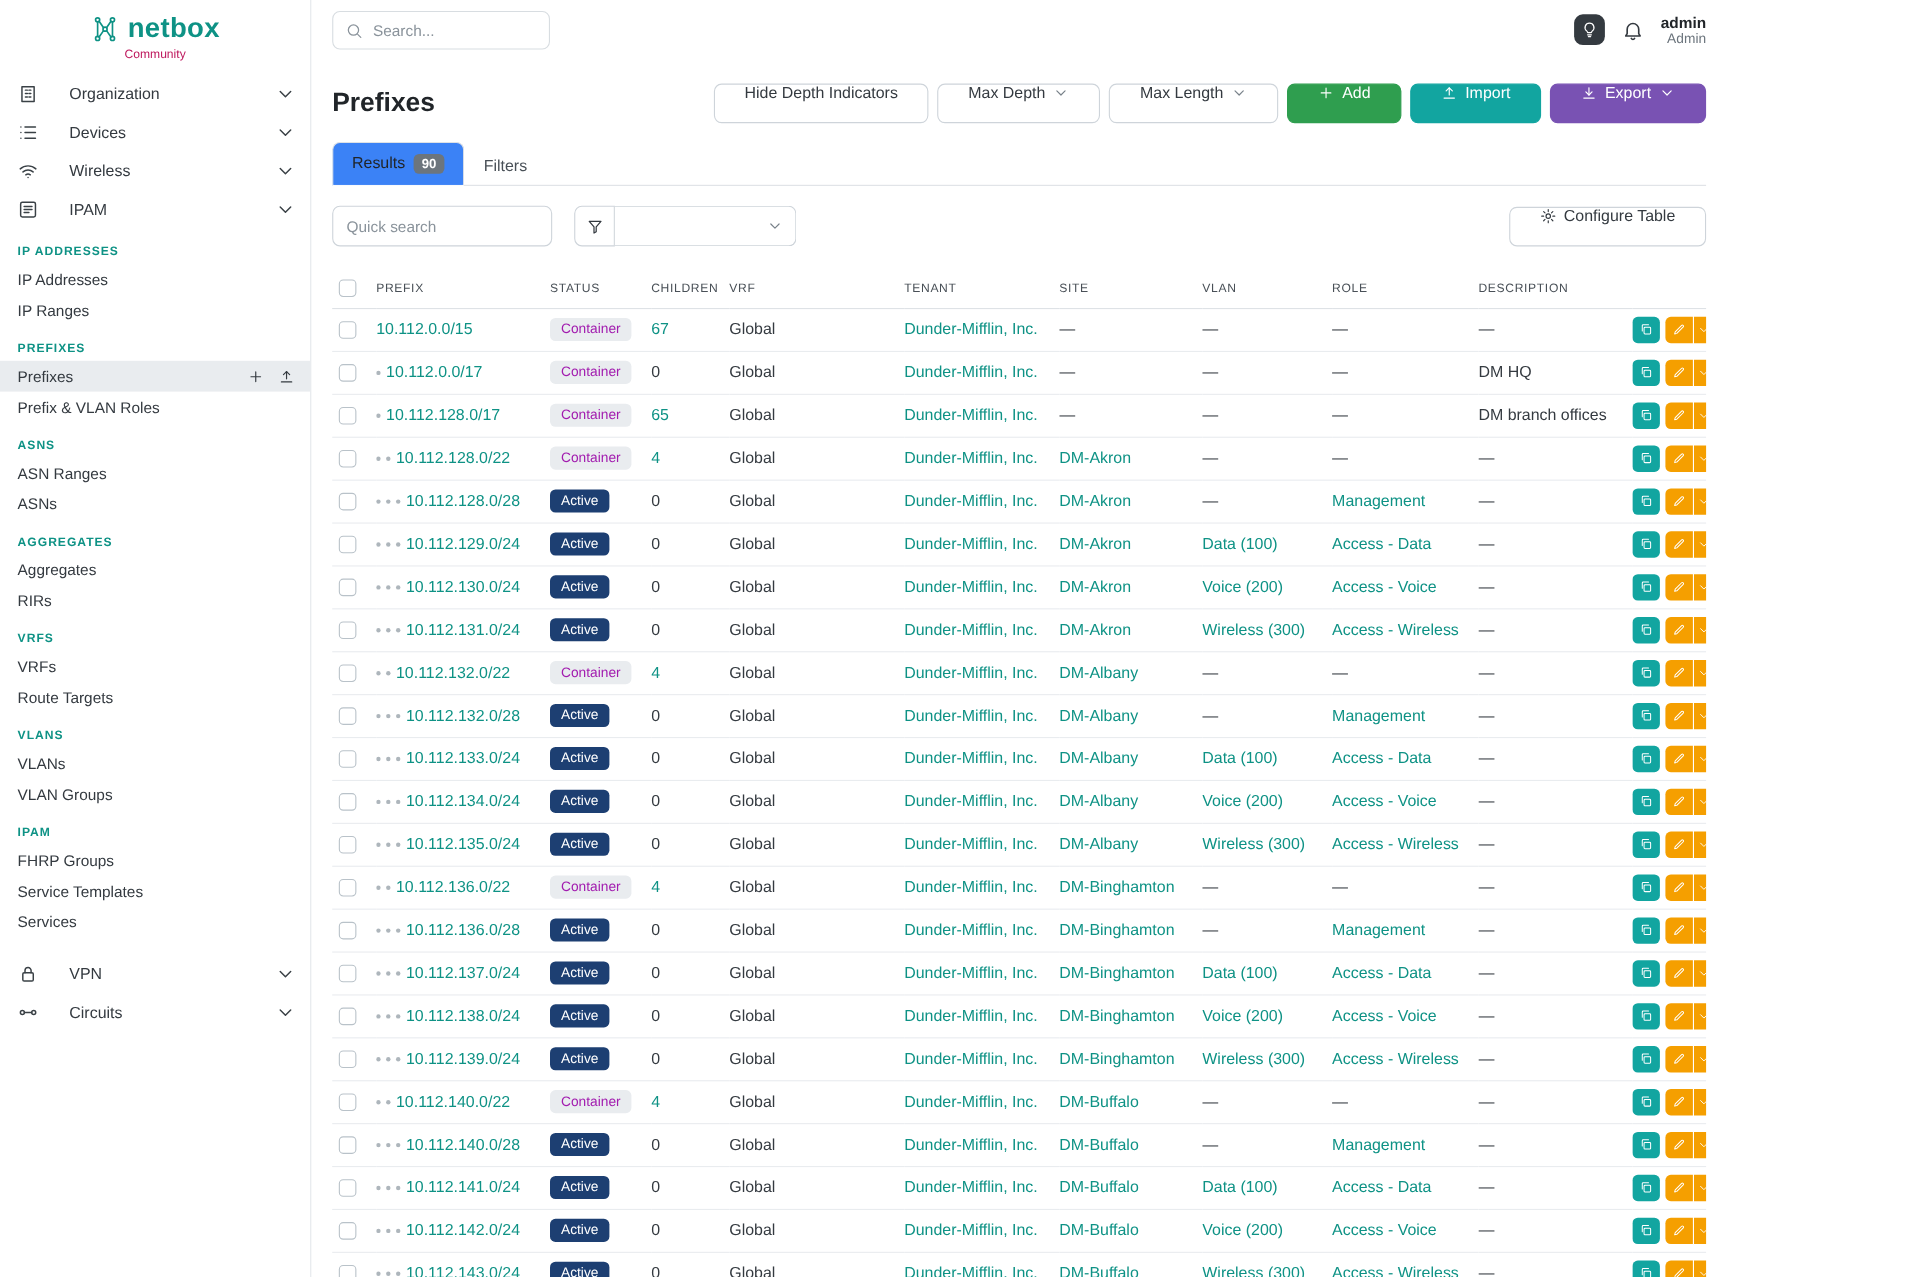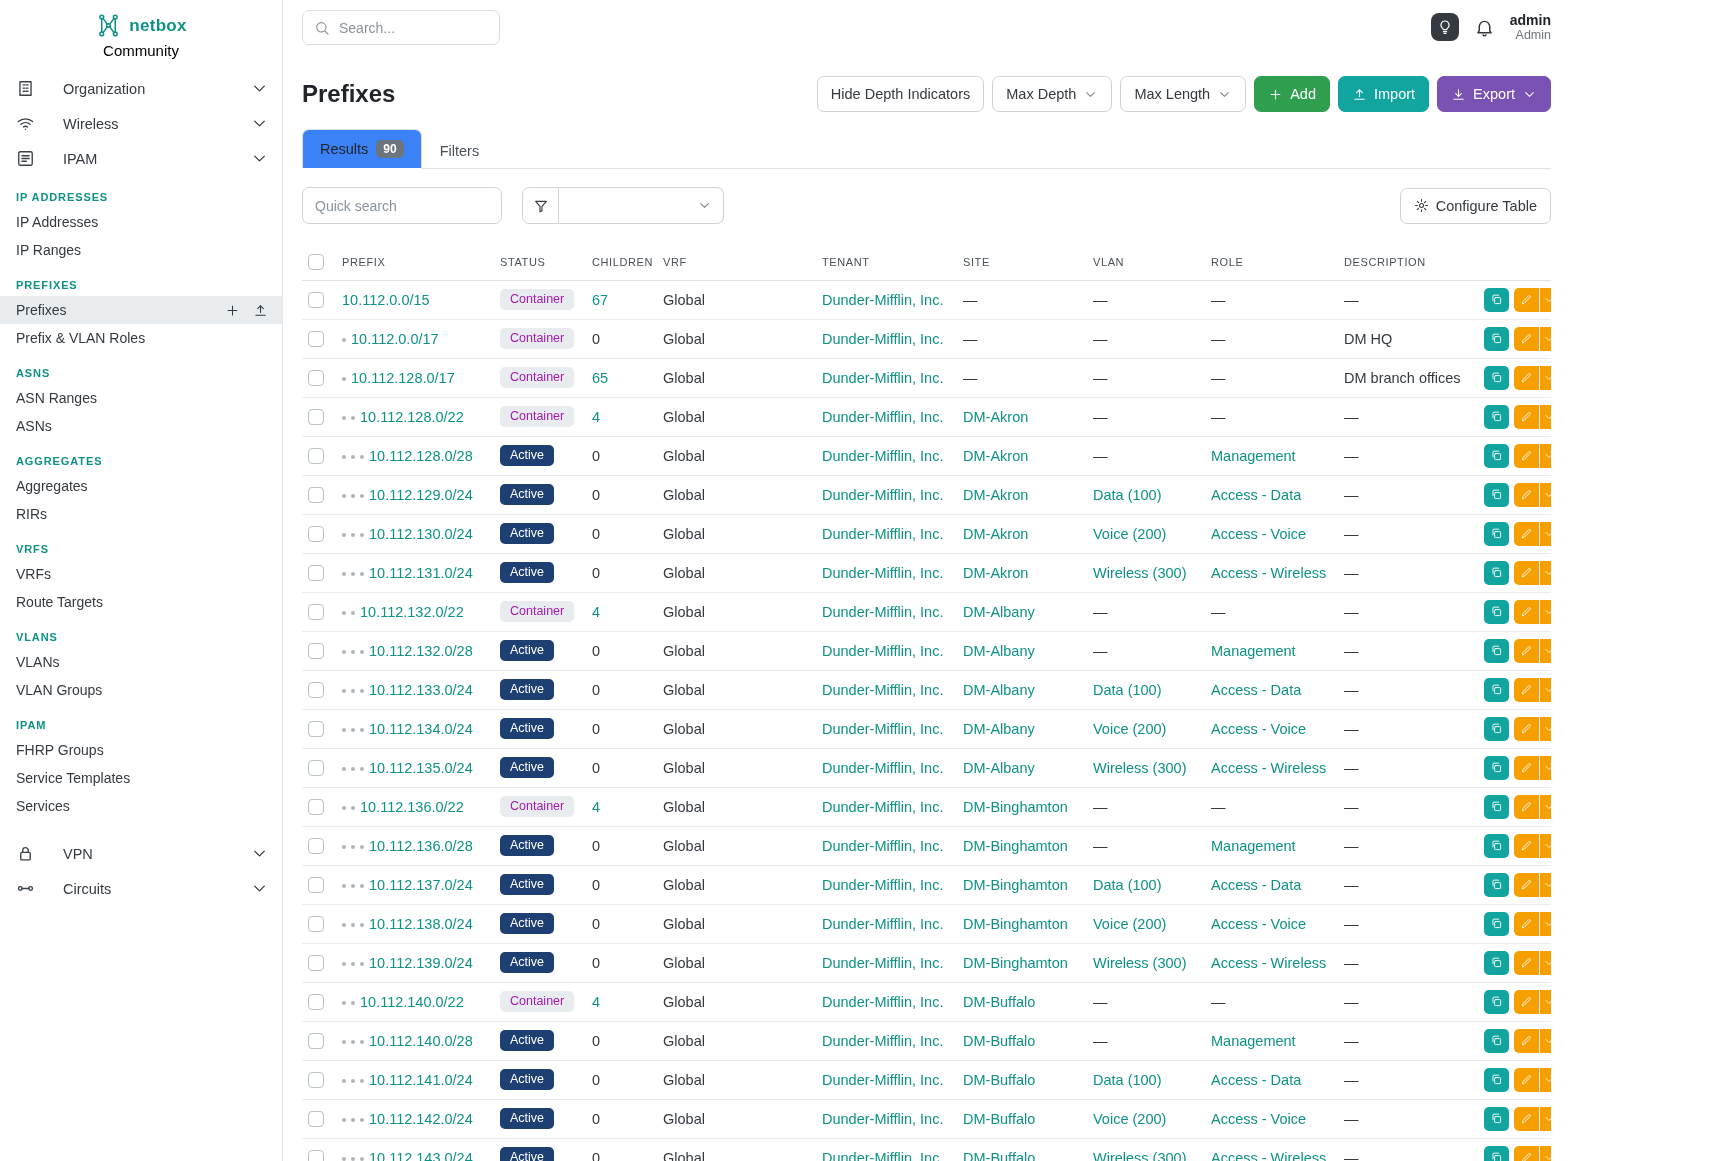--- a/index.html
+++ b/index.html
@@ -2,22 +2,22 @@
 <html><head>
 <meta charset="utf-8">
 <style>
 *{box-sizing:border-box;margin:0;padding:0}
 html,body{width:1733px;height:1161px;overflow:hidden;background:#fff;font-family:"Liberation Sans",sans-serif;color:#343a40}
 .app{display:flex;width:100%;height:100%}
 .sidebar{width:283px;min-width:283px;height:100%;border-right:1px solid #e4e8eb;background:#fff;overflow:hidden}
 .brand{display:flex;flex-direction:column;align-items:center;padding:12px 0 4px;cursor:pointer}
 .brand-row{display:flex;align-items:center;gap:7px}
 .logo-mark{width:27px;height:27px}
-.brand-name{font-size:17px;font-weight:700;color:#0e9285;letter-spacing:.3px}
-.brand-tagline{font-size:15px;color:#000000;margin-top:3px}
+.brand-name{font-size:25px;font-weight:700;color:#0e9285;letter-spacing:.3px}
+.brand-tagline{font-size:11px;color:#be185d;margin-top:3px}
 .side-nav{padding-top:8px}
 .side-item{height:35px;display:flex;align-items:center;gap:28px;padding:0 13px 0 16px;font-size:14.5px;cursor:pointer}
 .side-item .icn{width:19px;height:19px;color:#3a4146}
 .chev{width:15px;height:15px;color:#79828a}
 .side-item .chev{margin-left:auto}
 .side-header{margin:15px 16px 5px;font-size:11px;font-weight:700;letter-spacing:.9px;color:#0e9285}
 .side-sub{height:28px;display:flex;align-items:center;padding:0 14px 0 16px;font-size:14px;cursor:pointer}
 .side-sub.active{background:#e9ecef}
 .side-actions{margin-left:auto;display:flex;align-items:center;gap:13px}
 .side-act{display:inline-flex;color:#343a40;cursor:pointer}
@@ -35,21 +35,21 @@
 .theme-btn .icn{width:16px;height:16px}
 .bell-wrap{display:inline-flex;color:#343a40;cursor:pointer}
 .bell-wrap .icn{width:21px;height:21px}
 .user-block{text-align:right;line-height:1.2;cursor:pointer}
 .user-name{font-size:14px;font-weight:700;color:#212529}
 .user-role{font-size:12.5px;color:#6c757d}
 .content{flex:1;padding:0 182px 0 19px;overflow:hidden}
 .page-head{display:flex;align-items:center;margin-top:21px}
 .page-title{font-size:24px;font-weight:600;color:#212529}
 .head-controls{margin-left:auto;display:flex;align-items:center;gap:8px}
-.btn{height:36px;display:inline-flex;align-items:center;gap:7px;padding:0 13px;border:1px solid #ced4da;border-radius:7px;background:#fff;font-size:14.5px;font-family:inherit;color:#343a40;cursor:pointer;white-space:nowrap}
+.btn{height:36px;display:inline-flex;align-items:flex-start;gap:7px;padding:0 27px;border:1px solid #ced4da;border-radius:7px;background:#fff;font-size:14.5px;font-family:inherit;color:#343a40;cursor:pointer;white-space:nowrap}
 .bic{width:15px;height:15px}
 .btn-add{background:#2f9e4f;border-color:#2f9e4f;color:#fff}
 .btn-import{background:#12a5a0;border-color:#12a5a0;color:#fff}
 .btn-export{background:#7952b3;border-color:#7952b3;color:#fff}
 .chev-light{color:#fff}
 .tabs{display:flex;align-items:flex-end;margin-top:17px;border-bottom:1px solid #dee2e6}
 .tab{display:flex;align-items:center;gap:8px;padding:10px 17px;font-size:14.5px;color:#495057;cursor:pointer;border:1px solid transparent;border-bottom:none;border-radius:7px 7px 0 0;margin-bottom:-1px}
 .tab.active{background:#3b82f6;border-color:#dee2e6;border-bottom:1px solid #fff;color:#212529;font-weight:500}
 .tab-badge{background:#6c757d;color:#fff;font-size:12px;font-weight:600;padding:3px 7px;border-radius:5px;line-height:1}
 .toolbar{display:flex;align-items:center;margin-top:18px}
@@ -101,20 +101,30 @@
       <div class="brand-tagline">Community</div>
     </div>
     <nav class="side-nav">
       <div>
           <div class="side-item">
             <svg class="icn " viewBox="0 0 24 24" fill="none" stroke="currentColor" stroke-width="1.7" stroke-linecap="round" stroke-linejoin="round" aria-hidden="true">
               <rect x="5" y="3.5" width="14" height="17"></rect>
               <path d="M9 7.5h2.2M13 7.5h2.2M9 11.5h2.2M13 11.5h2.2M9 15.5h2.2M13 15.5h2.2"></path>
             </svg>
             <span class="side-label">Organization</span>
+            <svg class="icn chev" viewBox="0 0 24 24" fill="none" stroke="currentColor" stroke-width="1.7" stroke-linecap="round" stroke-linejoin="round" aria-hidden="true">
+              <path d="M6 9l6 6 6-6"></path>
+            </svg>
+          </div>
+          <div class="side-item">
+            <svg class="icn " viewBox="0 0 24 24" fill="none" stroke="currentColor" stroke-width="1.7" stroke-linecap="round" stroke-linejoin="round" aria-hidden="true">
+              <path d="M8.5 5.5h12M8.5 12h12M8.5 18.5h12"></path>
+              <path d="M3.8 5.5h.01M3.8 12h.01M3.8 18.5h.01"></path>
+            </svg>
+            <span class="side-label">Devices</span>
             <svg class="icn chev" viewBox="0 0 24 24" fill="none" stroke="currentColor" stroke-width="1.7" stroke-linecap="round" stroke-linejoin="round" aria-hidden="true">
               <path d="M6 9l6 6 6-6"></path>
             </svg>
           </div>
           <div class="side-item">
             <svg class="icn " viewBox="0 0 24 24" fill="none" stroke="currentColor" stroke-width="1.7" stroke-linecap="round" stroke-linejoin="round" aria-hidden="true">
               <path d="M3 9.5a13.5 13.5 0 0 1 18 0"></path>
               <path d="M6.2 13a9 9 0 0 1 11.6 0"></path>
               <path d="M9.4 16.3a4.6 4.6 0 0 1 5.2 0"></path>
               <path d="M12 19.5h.01"></path>

